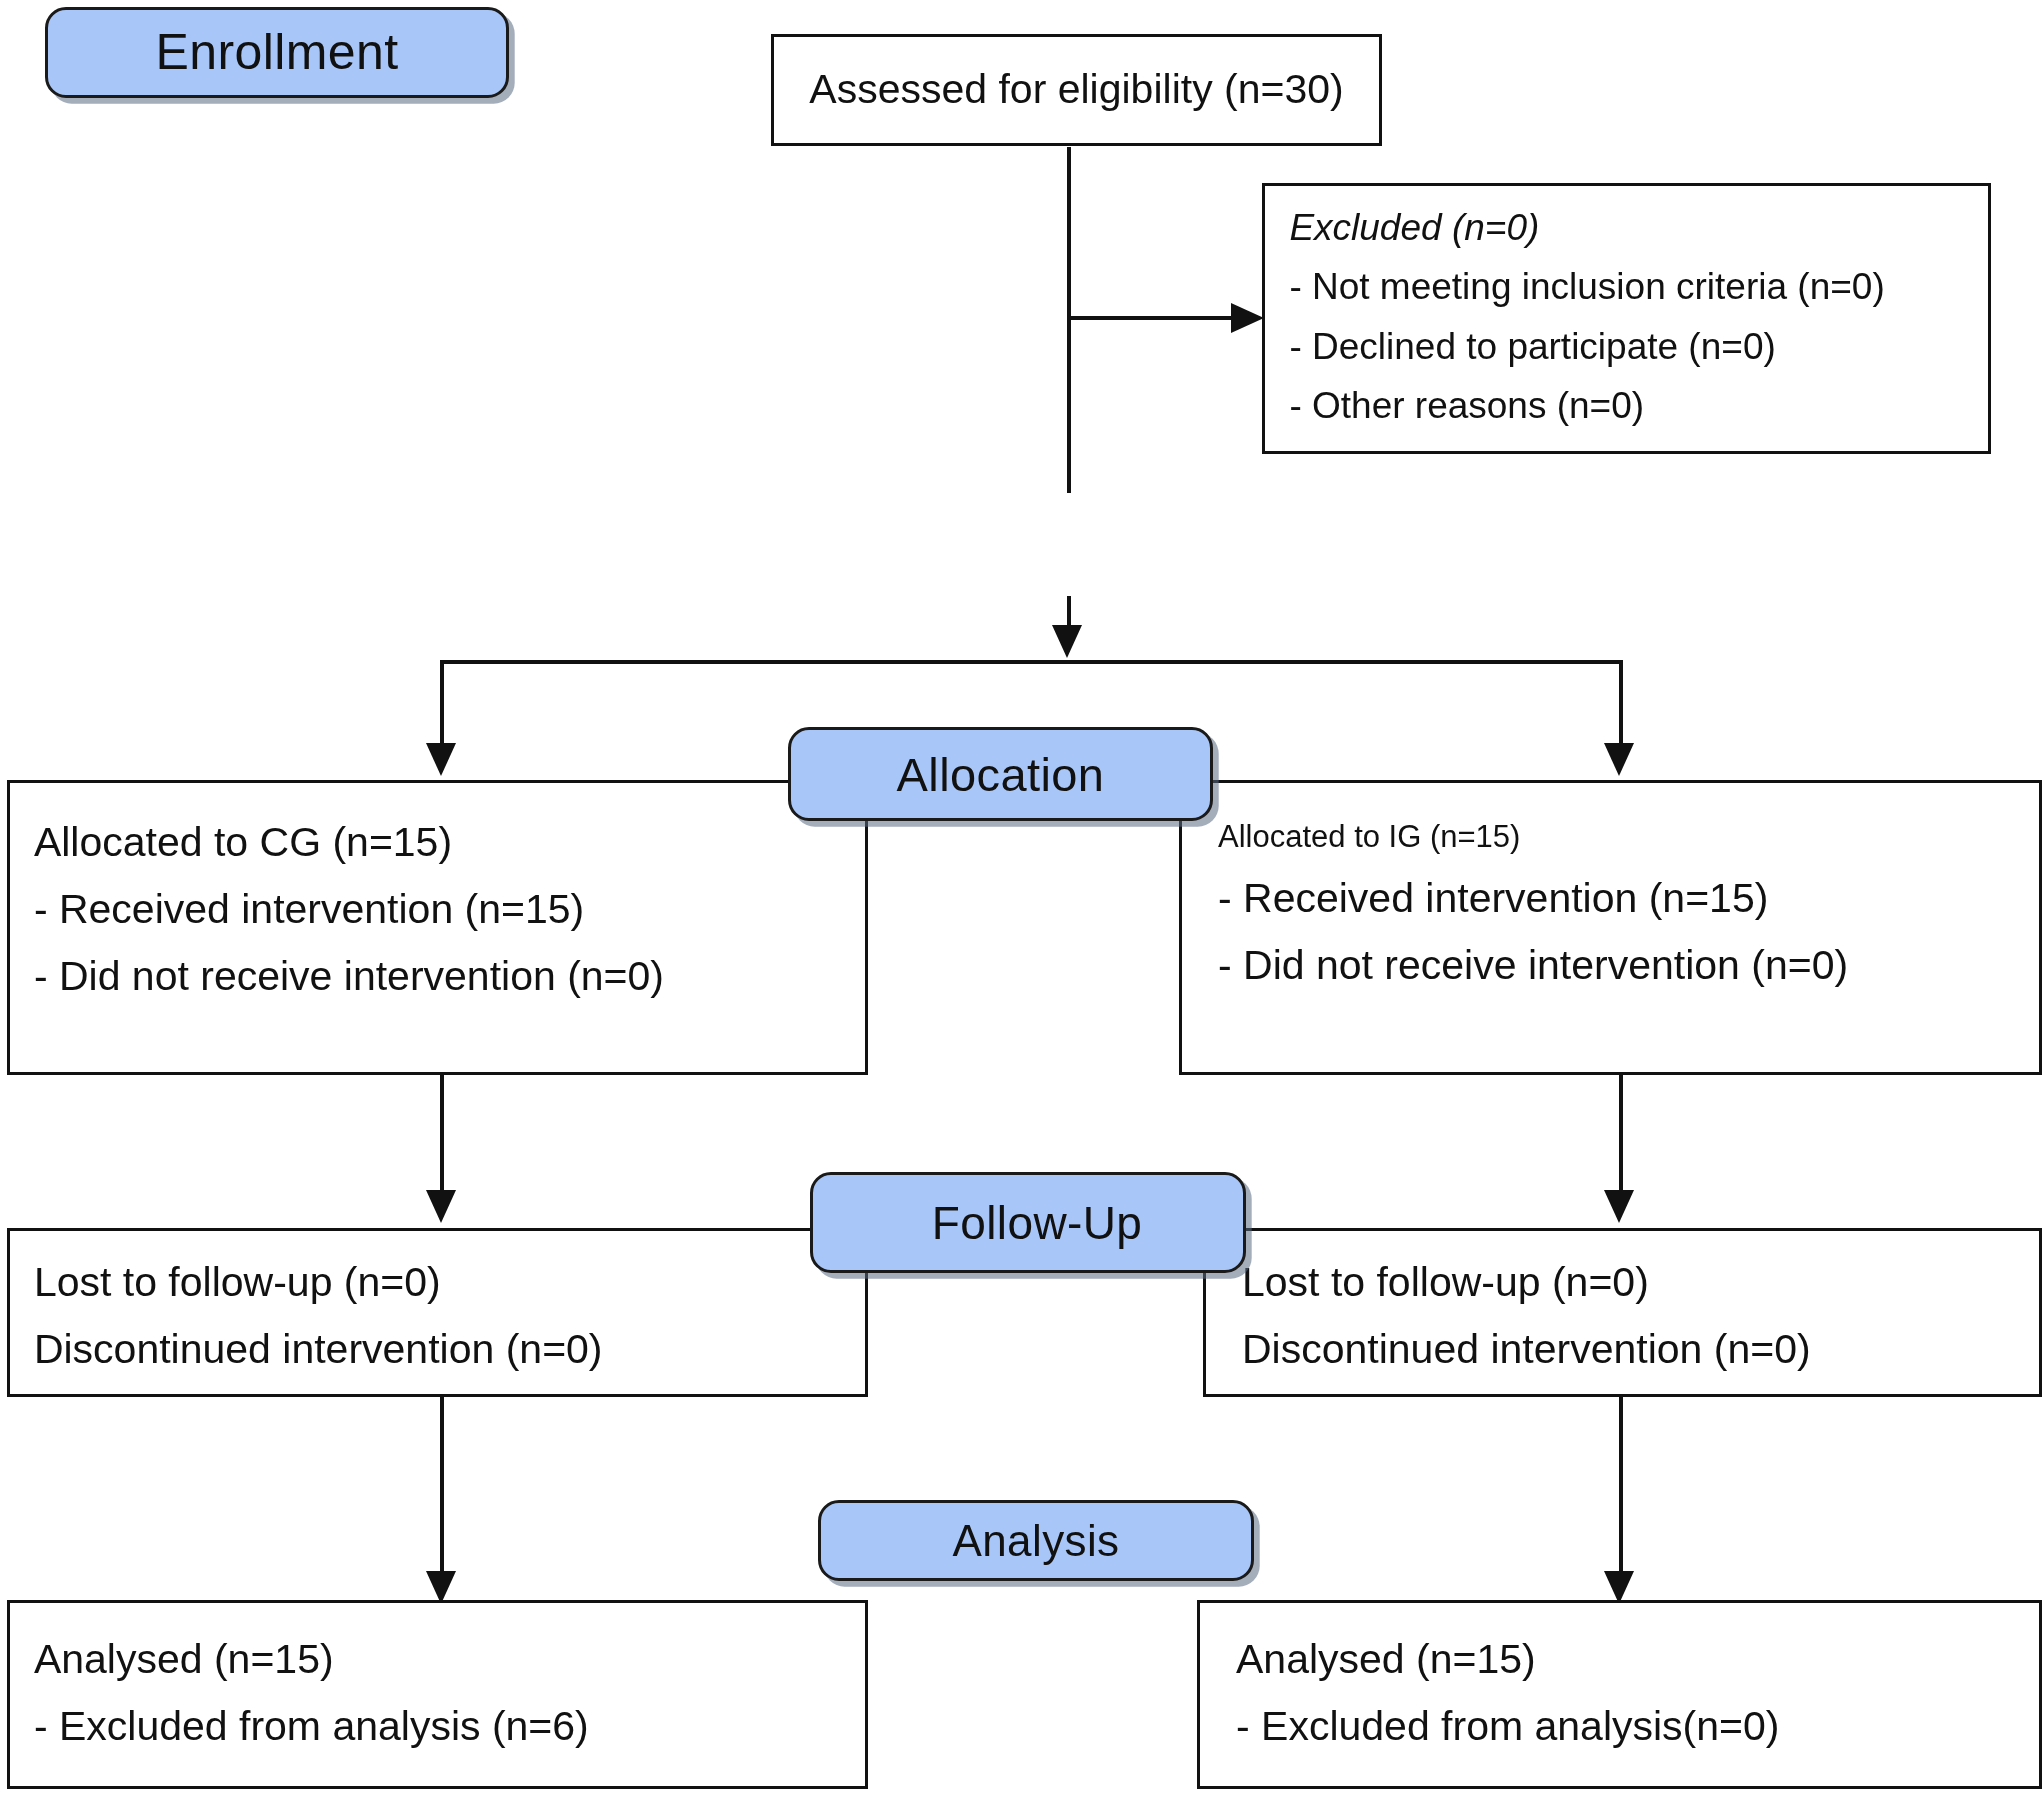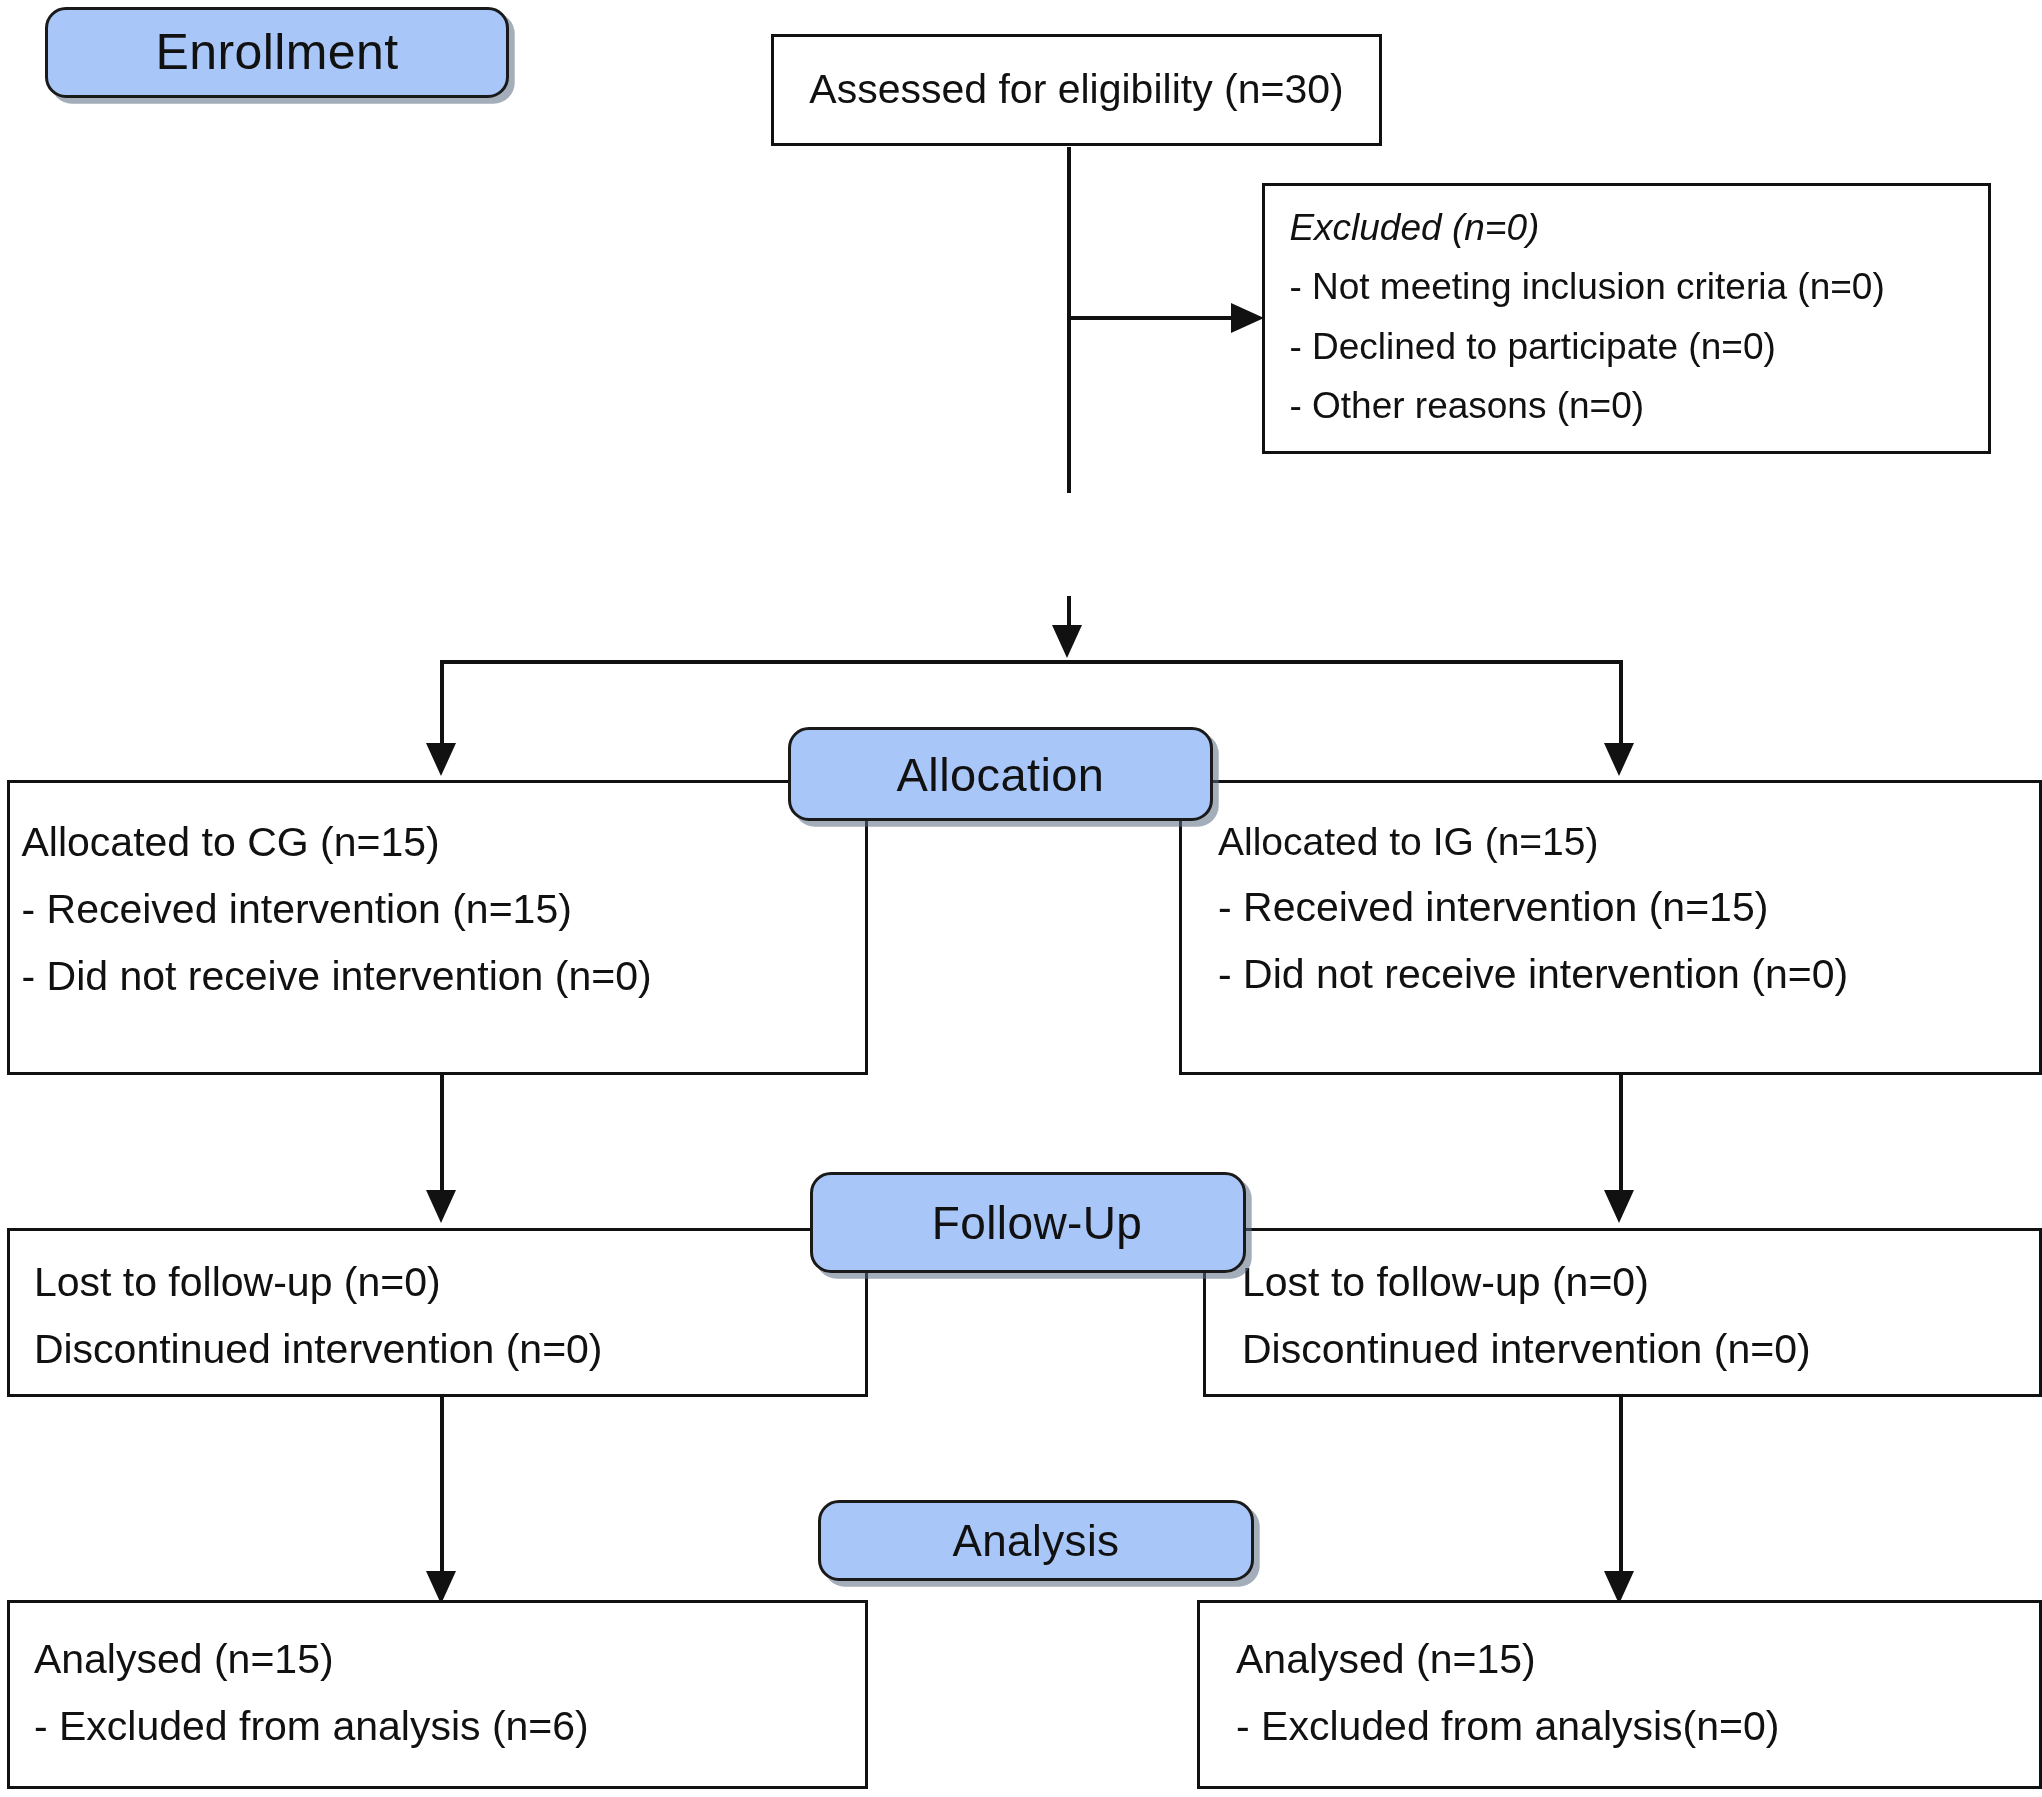--- a/index.html
+++ b/index.html
@@ -131,30 +131,30 @@
   <div class="arrow-down" style="left:426px; top:743px;"></div>
 
   <div class="vline" style="left:1619px; top:660px; height:85px;"></div>
   <div class="arrow-down" style="left:1604px; top:743px;"></div>
 
   <div class="stage-badge" style="left:788px; top:727px; width:425px; height:94px;">
     <span style="font-size:47px;">Allocation</span>
   </div>
 
   <div class="flow-box" style="left:6.5px; top:780px; width:861px; height:295px;">
-    <div class="box-inner" style="padding-top:37px;padding-left:12px;">
+    <div class="box-inner" style="padding-top:37px;">
       <div class="line" style="font-size:41px; margin-bottom:21px;">Allocated to CG (n=15)</div>
       <div class="line" style="font-size:41px; margin-bottom:21px;">- Received intervention (n=15)</div>
       <div class="line" style="font-size:41px;">- Did not receive intervention (n=0)</div>
     </div>
   </div>
 
   <div class="flow-box" style="left:1179px; top:780px; width:863px; height:295px;">
     <div class="box-inner" style="padding-top:37px; padding-left:36px;">
-      <div class="line" style="font-size:39px; margin-bottom:21px;">Allocated to IG (n=15)</div>
+      <div class="line" style="font-size:31px; margin-bottom:21px;">Allocated to IG (n=15)</div>
       <div class="line" style="font-size:41px; margin-bottom:21px;">- Received intervention (n=15)</div>
       <div class="line" style="font-size:41px;">- Did not receive intervention (n=0)</div>
     </div>
   </div>
 
   <div class="vline" style="left:440px; top:1075px; height:118px;"></div>
   <div class="arrow-down" style="left:426px; top:1190px;"></div>
 
   <div class="vline" style="left:1619px; top:1075px; height:118px;"></div>
   <div class="arrow-down" style="left:1604px; top:1190px;"></div>

